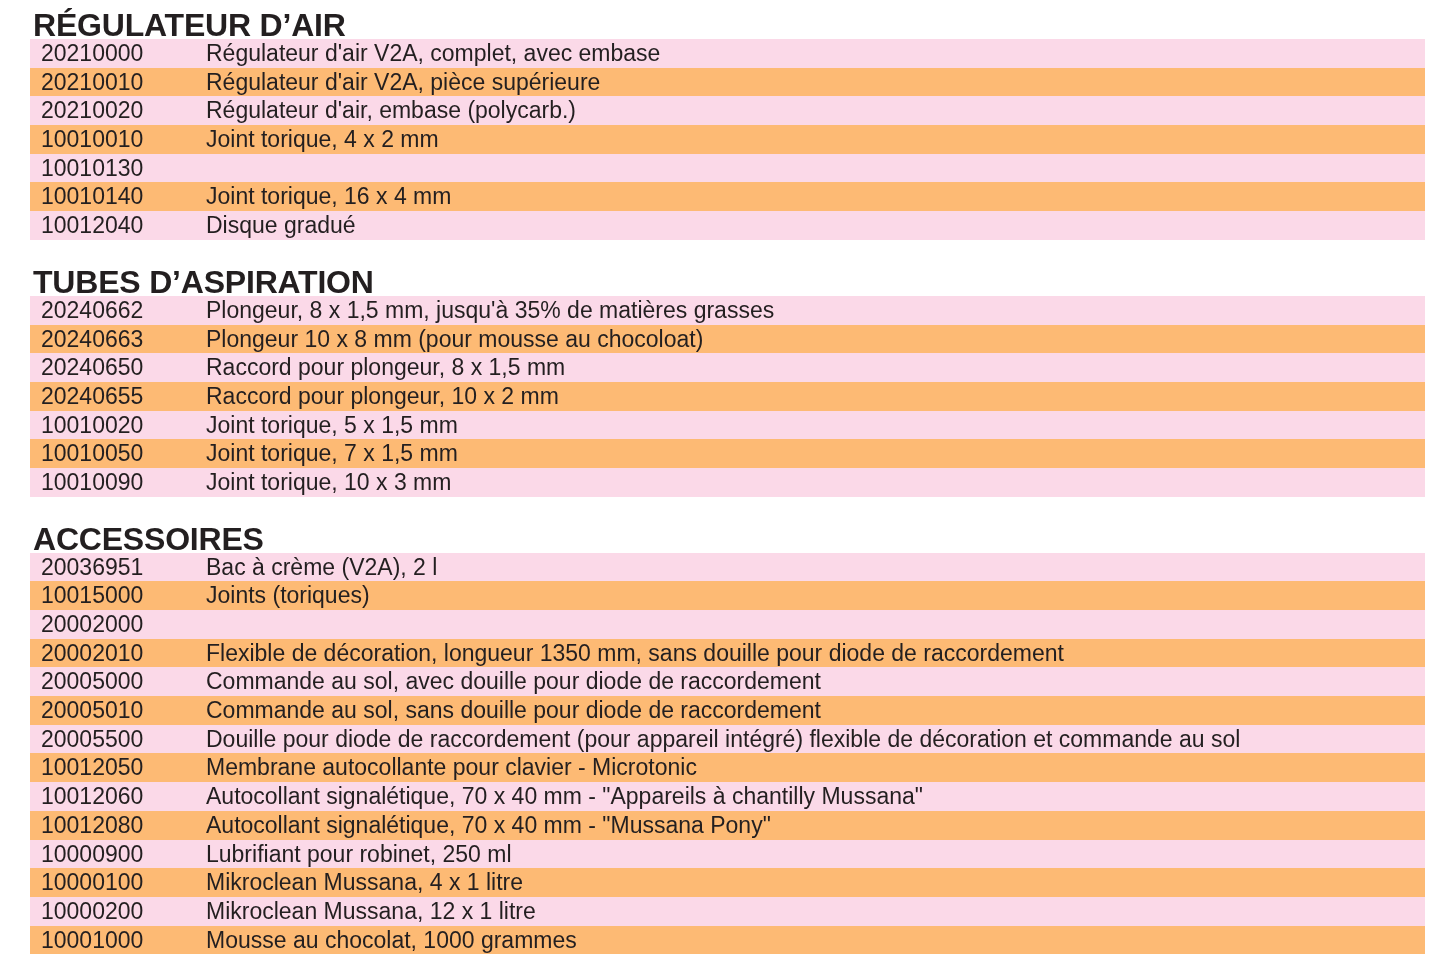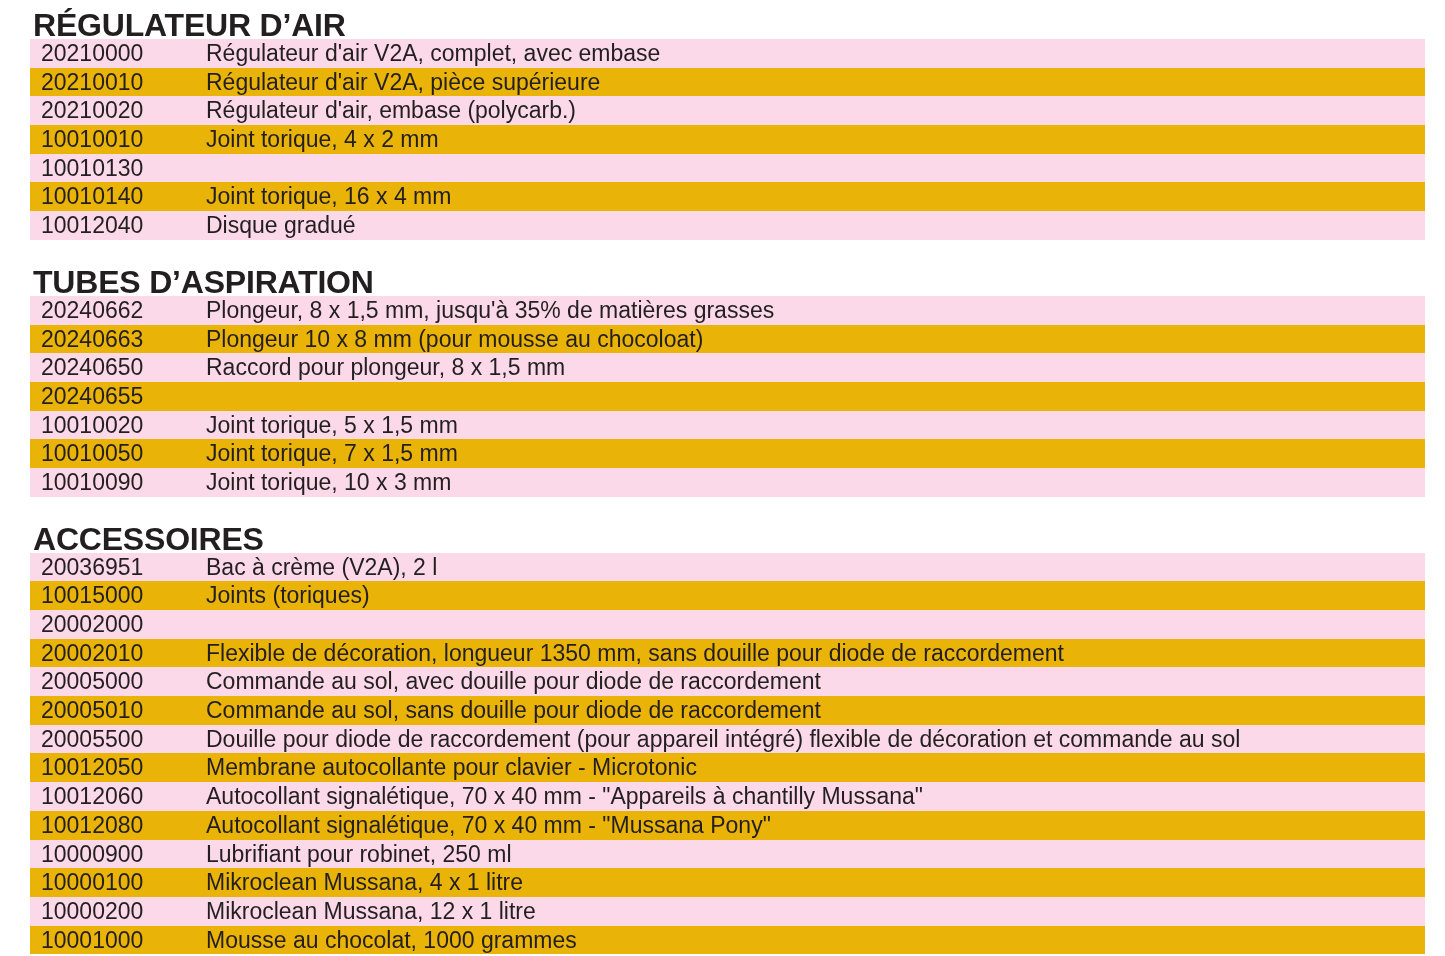--- a/index.html
+++ b/index.html
@@ -25,21 +25,21 @@
     letter-spacing: -0.2px;
     color: #231f20;
   }
   .rows { width: 100%; }
   .row {
     display: flex;
     align-items: center;
     height: 28.7px;
     font-size: 23px;
     line-height: 28.7px;
-    background: #eab308;
+    background: #fdba74;
   }
   .row:nth-child(odd) { background: #fbd9e8; }
   .code {
     flex: 0 0 165px;
     padding-left: 11px;
     white-space: nowrap;
   }
   .desc {
     flex: 1 1 auto;
     white-space: nowrap;
@@ -94,20 +94,21 @@
       <div class="row">
         <span class="code">20240663</span>
         <span class="desc">Plongeur 10 x 8 mm (pour mousse au chocoloat)</span>
       </div>
       <div class="row">
         <span class="code">20240650</span>
         <span class="desc">Raccord pour plongeur, 8 x 1,5 mm</span>
       </div>
       <div class="row">
         <span class="code">20240655</span>
+        <span class="desc">Raccord pour plongeur, 10 x 2 mm</span>
       </div>
       <div class="row">
         <span class="code">10010020</span>
         <span class="desc">Joint torique, 5 x 1,5 mm</span>
       </div>
       <div class="row">
         <span class="code">10010050</span>
         <span class="desc">Joint torique, 7 x 1,5 mm</span>
       </div>
       <div class="row">

